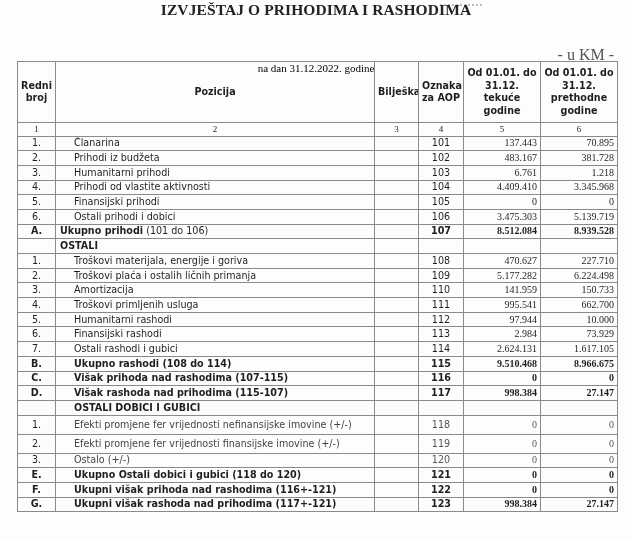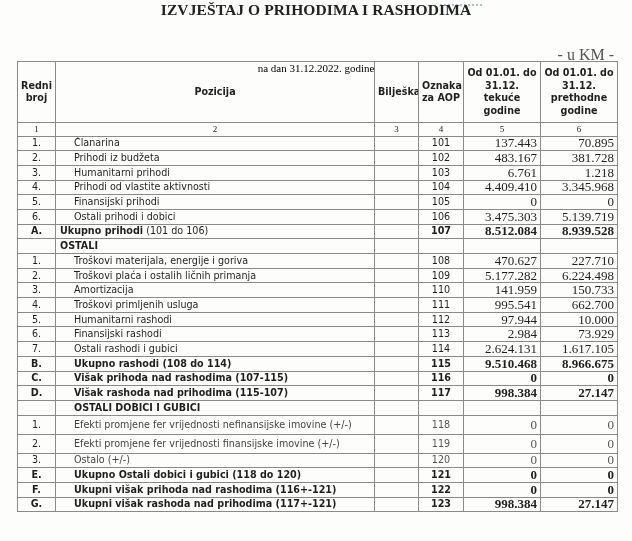--- a/index.html
+++ b/index.html
@@ -30,21 +30,21 @@
     font-family: "DejaVu Sans", sans-serif;
   }
   td, th {
     border: 1px solid #8a8a8a; padding: 0 3px; font-size: 9.6px; line-height: 12px;
     height: 13.7px; white-space: nowrap; overflow: hidden;
   }
   th { font-weight: bold; text-align: center; vertical-align: middle; height: 60px; white-space: normal; line-height: 12.5px; }
   tr.colnums td { text-align: center; height: 12.5px; font-size: 9px; font-family: "Liberation Serif", serif; }
   td.rb { text-align: center; }
   td.aop { text-align: center; }
-  td.num { text-align: right; font-family: "Liberation Serif", serif; font-size: 13px; }
+  td.num { text-align: right; font-family: "Liberation Serif", serif; font-size: 10px; }
   td.pos { padding-left: 4px; }
   td.pos.indent { padding-left: 18px; }
   td.pos.indent2 { padding-left: 18px; color: #444; }
   tr.bold td { font-weight: bold; }
   tr.tall td { height: 18px; }
   tr.light td.aop, tr.light td.num { color: #555; }
   col.c1 { width: 38px; } col.c2 { width: 319px; } col.c3 { width: 44px; }
   col.c4 { width: 45px; } col.c5 { width: 77px; } col.c6 { width: 77px; }
 </style>
 </head>

